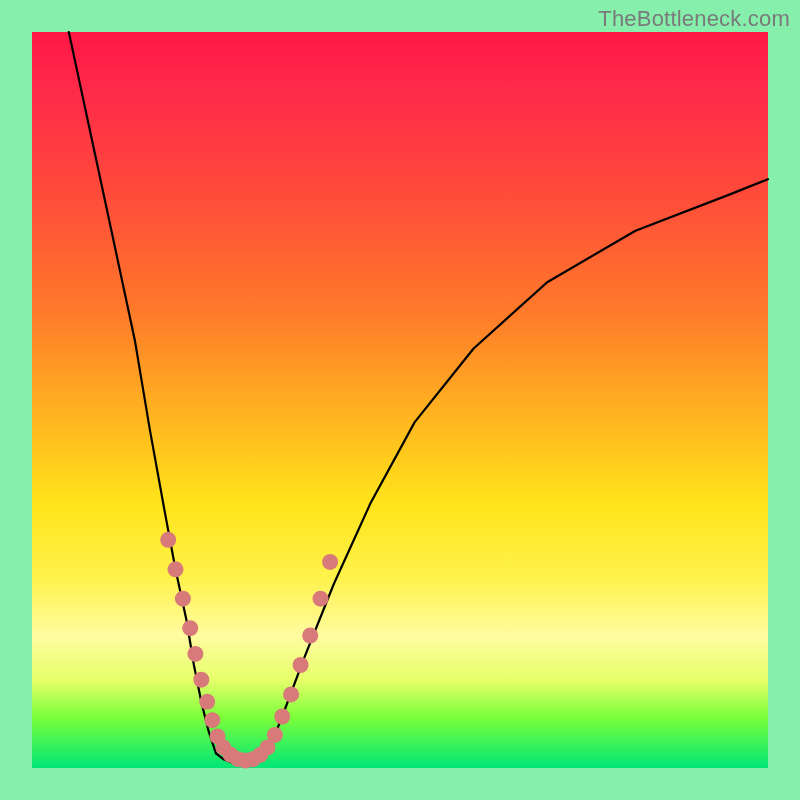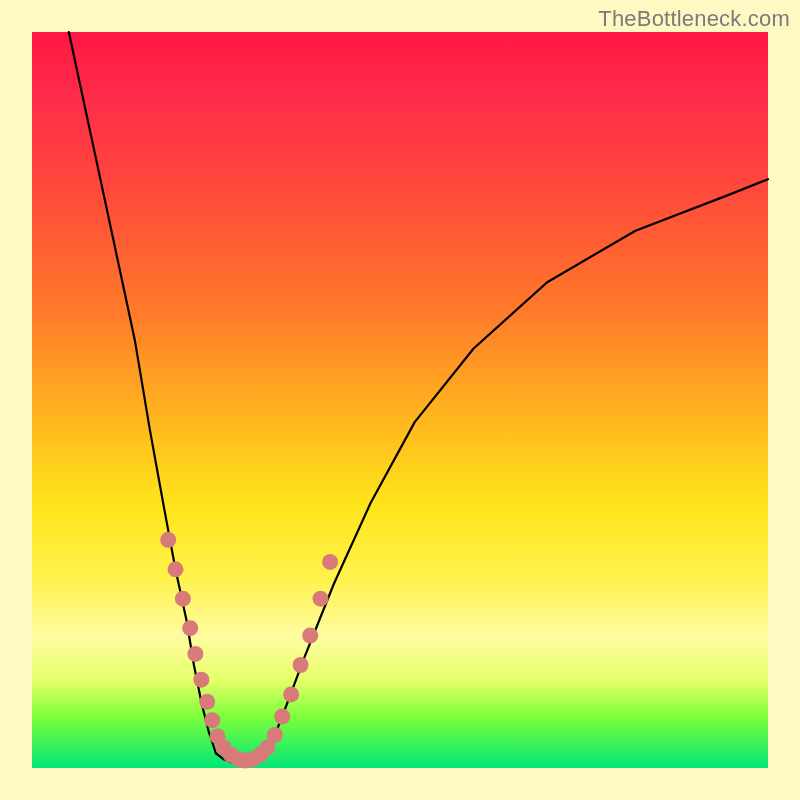--- a/index.html
+++ b/index.html
@@ -8,21 +8,21 @@
     width: 800px;
     height: 800px;
     overflow: hidden;
     background: #000;
     font-family: Arial, Helvetica, sans-serif;
   }
   .frame {
     position: relative;
     width: 800px;
     height: 800px;
-    background: #fef9c3;
+    background: #86efac;
   }
   .plot-area {
     position: absolute;
     left: 32px;
     top: 32px;
     width: 736px;
     height: 736px;
     
     background: linear-gradient(
       to bottom,

